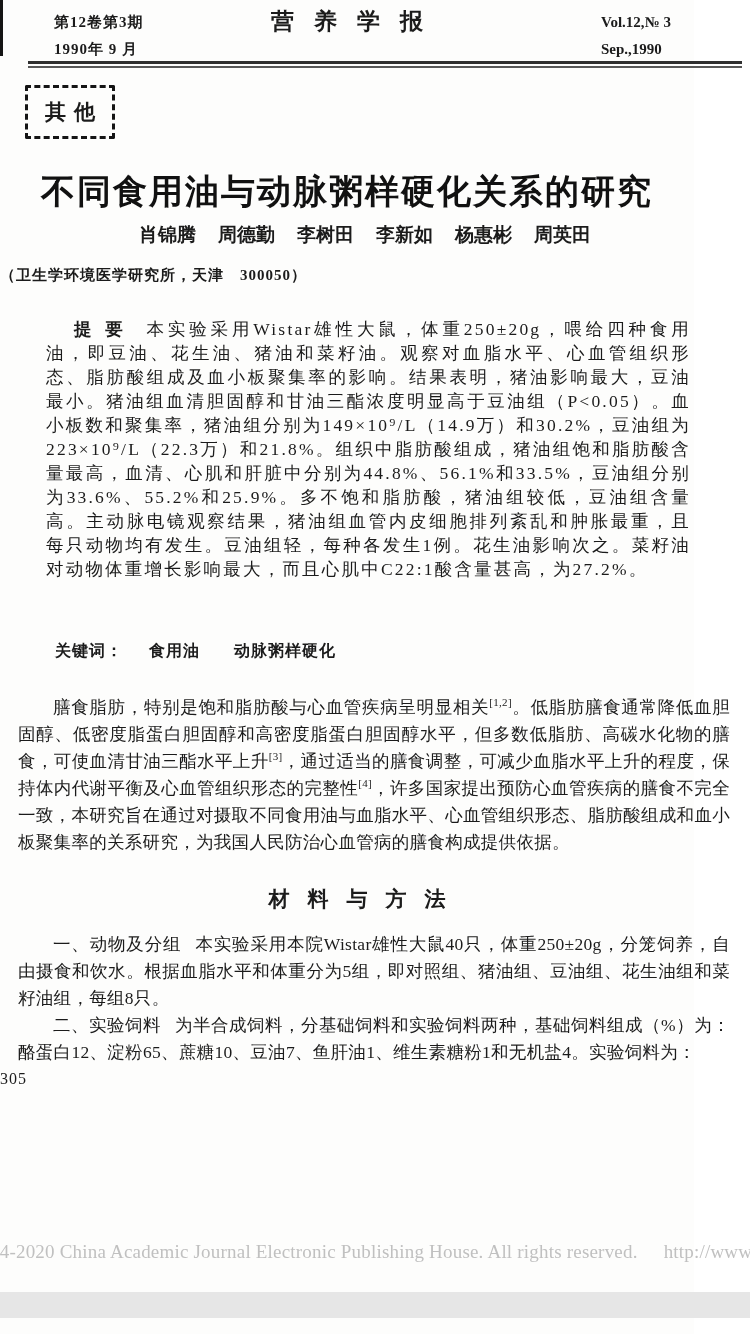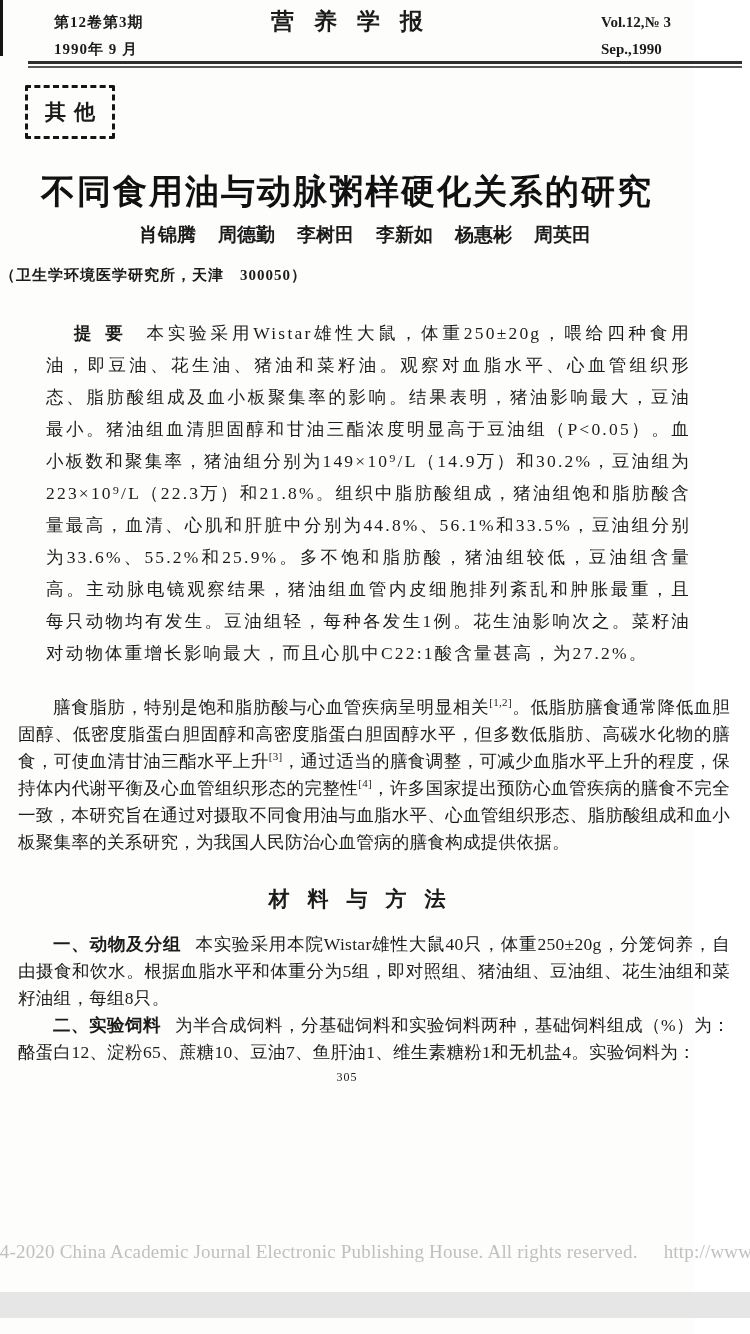--- a/index.html
+++ b/index.html
@@ -37,21 +37,21 @@
     position:absolute;left:0;right:0;top:146px;text-align:center;
     font-size:34px;font-weight:900;letter-spacing:2px;color:#111;
   }
   .authors{position:absolute;left:0;right:0;top:222px;text-align:center;font-size:19px;font-weight:600;padding-left:36px;}
   .authors span{margin:0 11px;}
   .affiliation{position:absolute;left:0;right:0;top:266px;text-align:left;font-size:15px;font-weight:600;letter-spacing:1px;}
 
   
   .abstract{
     position:absolute;left:46px;width:645px;top:317px;
-    font-size:17.5px;line-height:32px;letter-spacing:2.2px;
+    font-size:17.5px;line-height:24px;letter-spacing:2.2px;
     text-align:justify;font-weight:500;
   }
   .abstract p{margin:0;text-indent:28px;}
   .abstract .lead{font-weight:bold;letter-spacing:12px;margin-right:10px;}
 
   
   .keywords{position:absolute;left:55px;top:641px;font-size:16px;font-weight:bold;}
   .keywords .kw-label{margin-right:26px;letter-spacing:1px;}
   .keywords span.kw-term{margin-right:34px;letter-spacing:1px;}
 
@@ -61,23 +61,23 @@
   .intro p{margin:0;text-indent:35px;}
   sup{font-size:11px;line-height:0;}
 
   .section-heading{
     position:absolute;left:0;right:0;top:885px;text-align:center;
     font-size:21px;font-weight:bold;letter-spacing:18px;text-indent:18px;padding-left:20px;
   }
 
   .methods{position:absolute;left:18px;width:712px;top:931px;}
   .methods p{margin:0;text-indent:35px;}
-  .methods .lead{font-weight:bold;margin-right:14px;}
+  .methods .lead{font-weight:normal;margin-right:14px;}
 
-  .page-number{position:absolute;left:0;right:0;top:1070px;text-align:center;font-size:12px;letter-spacing:1px;}
+  .page-number{position:absolute;left:0;right:0;top:1070px;text-align:left;font-size:16px;letter-spacing:1px;}
 
   
   .scan-footer{
     position:absolute;left:-10px;top:1241px;white-space:nowrap;
     font-size:19px;color:#c0c0c0;letter-spacing:.2px;
   }
   .scan-footer .url{margin-left:26px;}
   .bottom-band{position:absolute;left:0;top:1292px;width:750px;height:26px;background:#e6e6e6;}
 </style>
 </head>
@@ -115,20 +115,23 @@
   <div class="authors"><span>肖锦腾</span><span>周德勤</span><span>李树田</span><span>李新如</span><span>杨惠彬</span><span>周英田</span></div>
 
   <div class="affiliation">（卫生学环境医学研究所，天津　300050）</div>
 
   <div class="abstract">
     <p>
       <span class="lead">提要</span><span>本实验采用Wistar雄性大鼠，体重250±20g，喂给四种食用油，即豆油、花生油、猪油和菜籽油。观察对血脂水平、心血管组织形态、脂肪酸组成及血小板聚集率的影响。结果表明，猪油影响最大，豆油最小。猪油组血清胆固醇和甘油三酯浓度明显高于豆油组（P&lt;0.05）。血小板数和聚集率，猪油组分别为149×10⁹/L（14.9万）和30.2%，豆油组为223×10⁹/L（22.3万）和21.8%。组织中脂肪酸组成，猪油组饱和脂肪酸含量最高，血清、心肌和肝脏中分别为44.8%、56.1%和33.5%，豆油组分别为33.6%、55.2%和25.9%。多不饱和脂肪酸，猪油组较低，豆油组含量高。主动脉电镜观察结果，猪油组血管内皮细胞排列紊乱和肿胀最重，且每只动物均有发生。豆油组轻，每种各发生1例。花生油影响次之。菜籽油对动物体重增长影响最大，而且心肌中C22:1酸含量甚高，为27.2%。</span>
     </p>
   </div>
 
+  <div class="keywords">
+    <span class="kw-label">关键词：</span><span><span class="kw-term">食用油</span><span class="kw-term">动脉粥样硬化</span></span>
+  </div>
 
   <div class="intro bodytext">
     <p><span>膳食脂肪，特别是饱和脂肪酸与心血管疾病呈明显相关</span><sup>[1,2]</sup><span>。低脂肪膳食通常降低血胆固醇、低密度脂蛋白胆固醇和高密度脂蛋白胆固醇水平，但多数低脂肪、高碳水化物的膳食，可使血清甘油三酯水平上升</span><sup>[3]</sup><span>，通过适当的膳食调整，可减少血脂水平上升的程度，保持体内代谢平衡及心血管组织形态的完整性</span><sup>[4]</sup><span>，许多国家提出预防心血管疾病的膳食不完全一致，本研究旨在通过对摄取不同食用油与血脂水平、心血管组织形态、脂肪酸组成和血小板聚集率的关系研究，为我国人民防治心血管病的膳食构成提供依据。</span></p>
   </div>
 
   <div class="section-heading">材料与方法</div>
 
   <div class="methods bodytext">
     <p>
       <span class="lead">一、动物及分组</span><span>本实验采用本院Wistar雄性大鼠40只，体重250±20g，分笼饲养，自由摄食和饮水。根据血脂水平和体重分为5组，即对照组、猪油组、豆油组、花生油组和菜籽油组，每组8只。</span>

